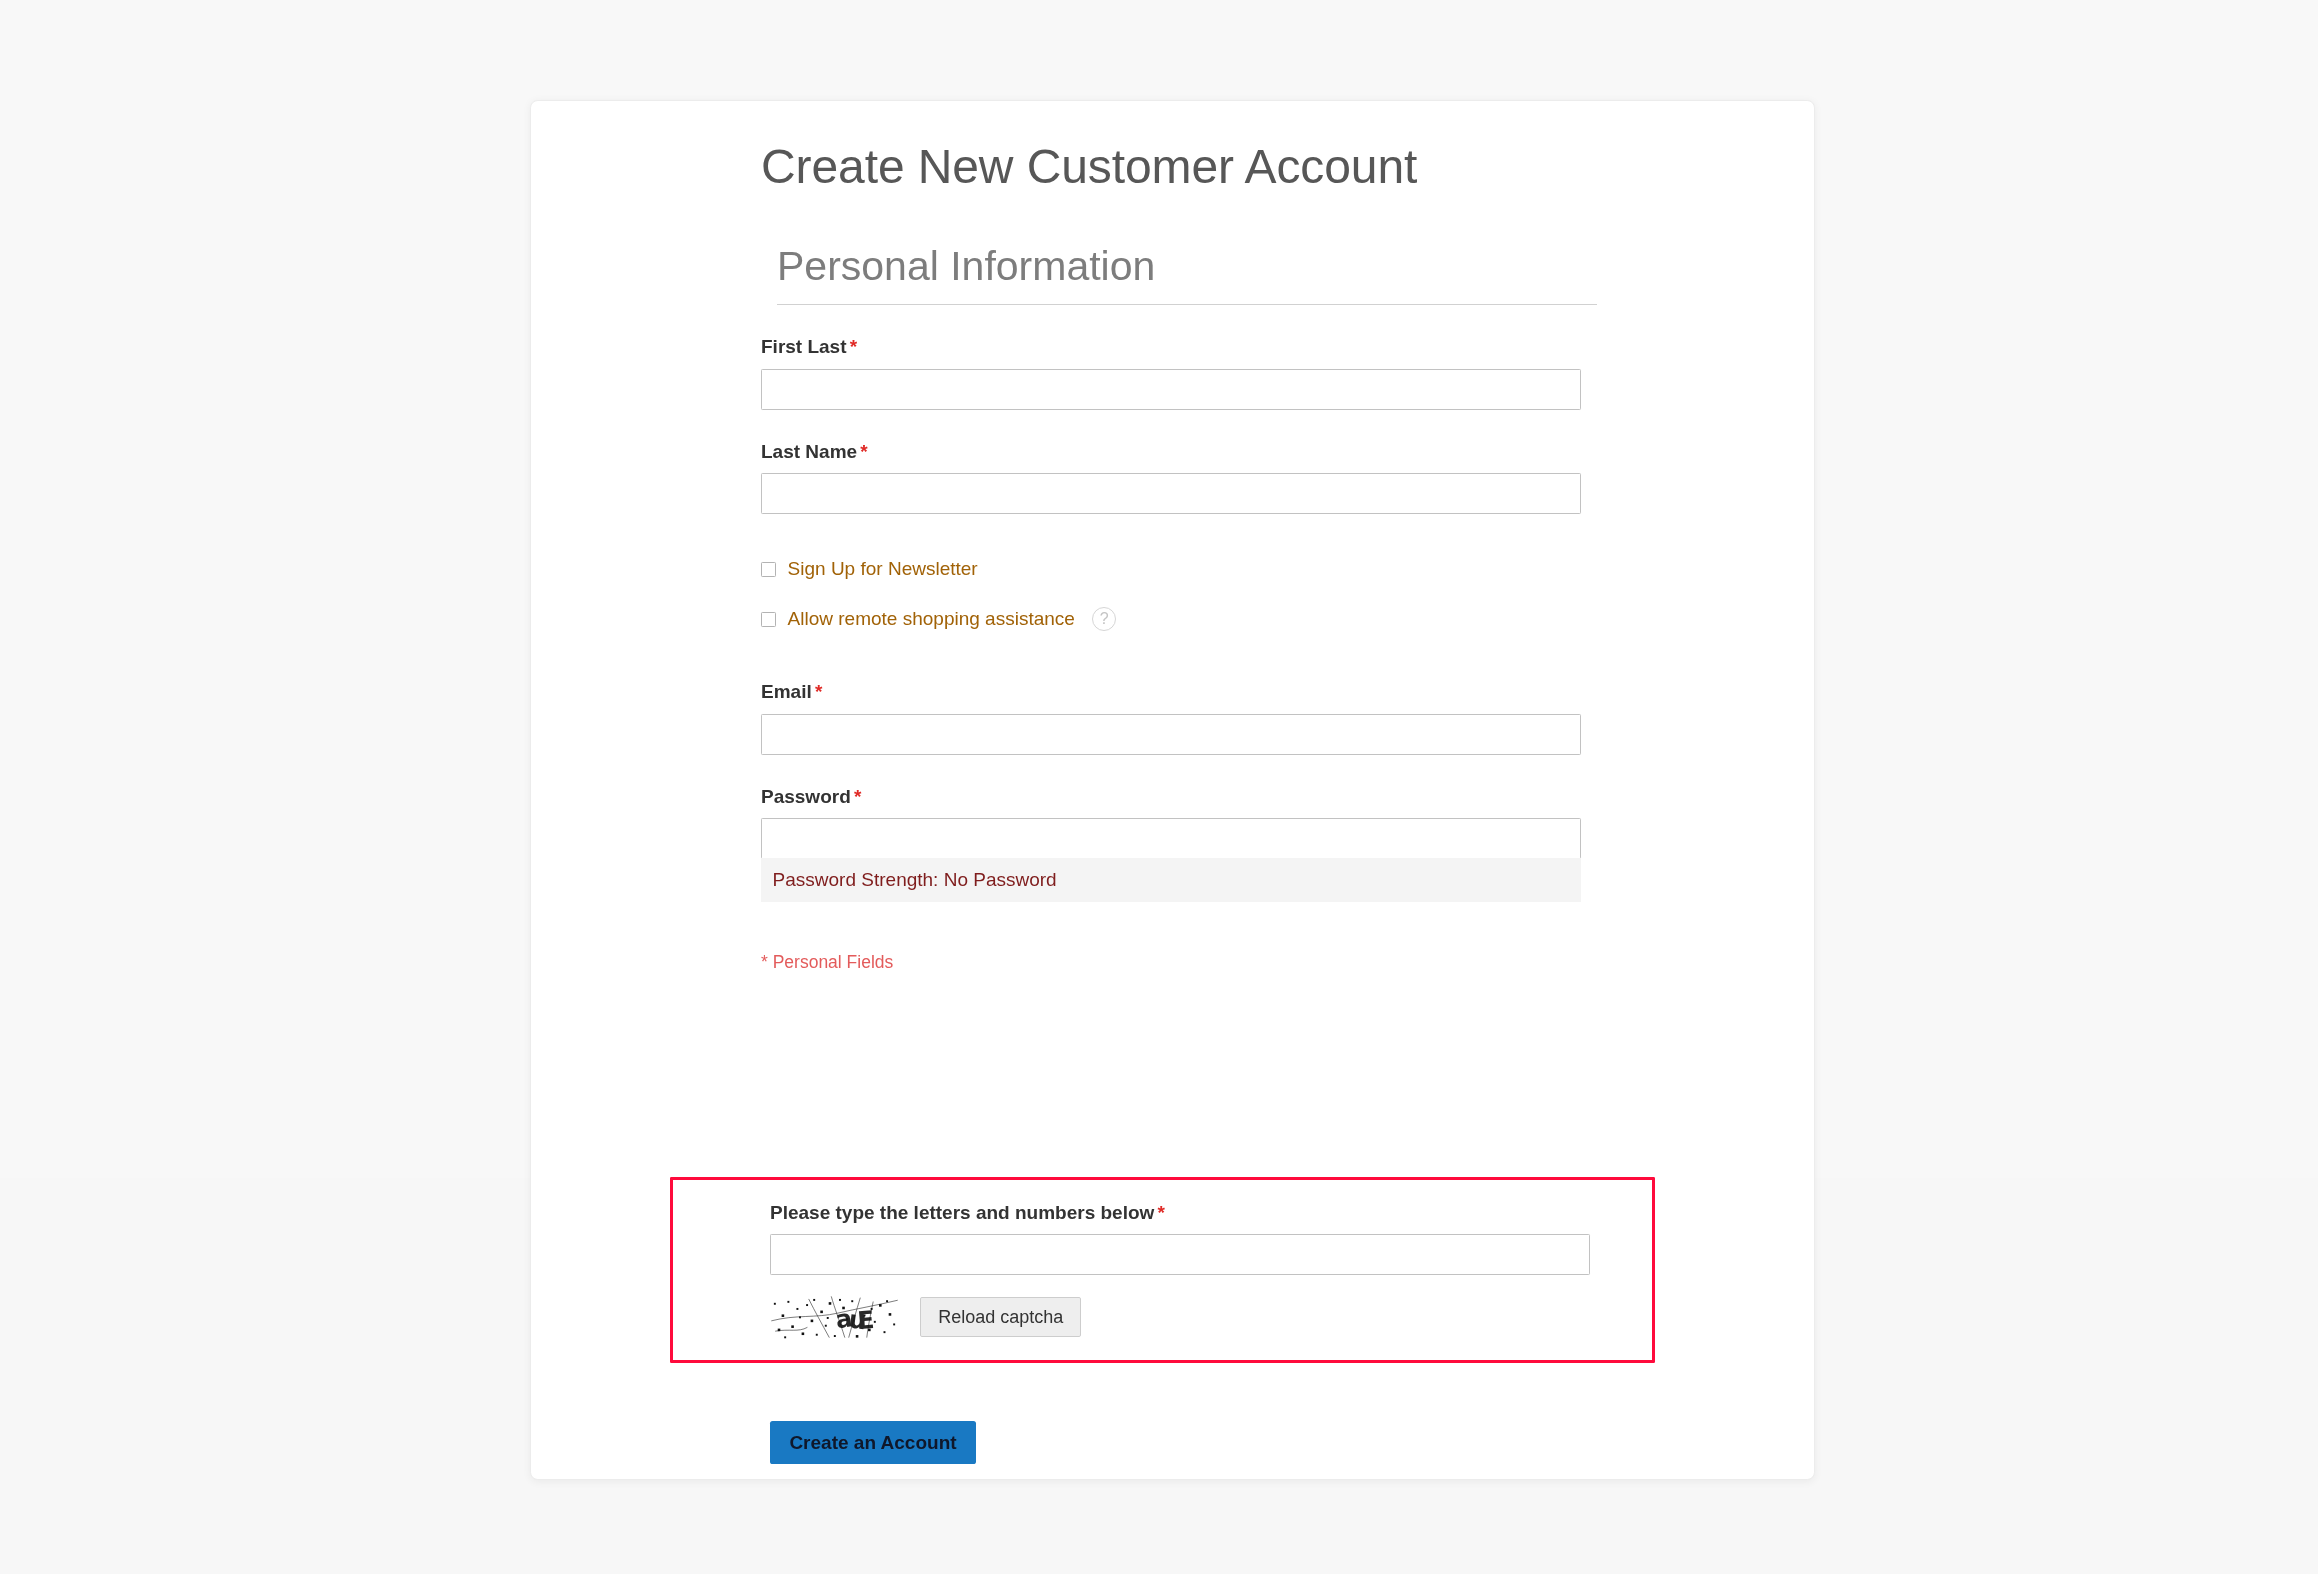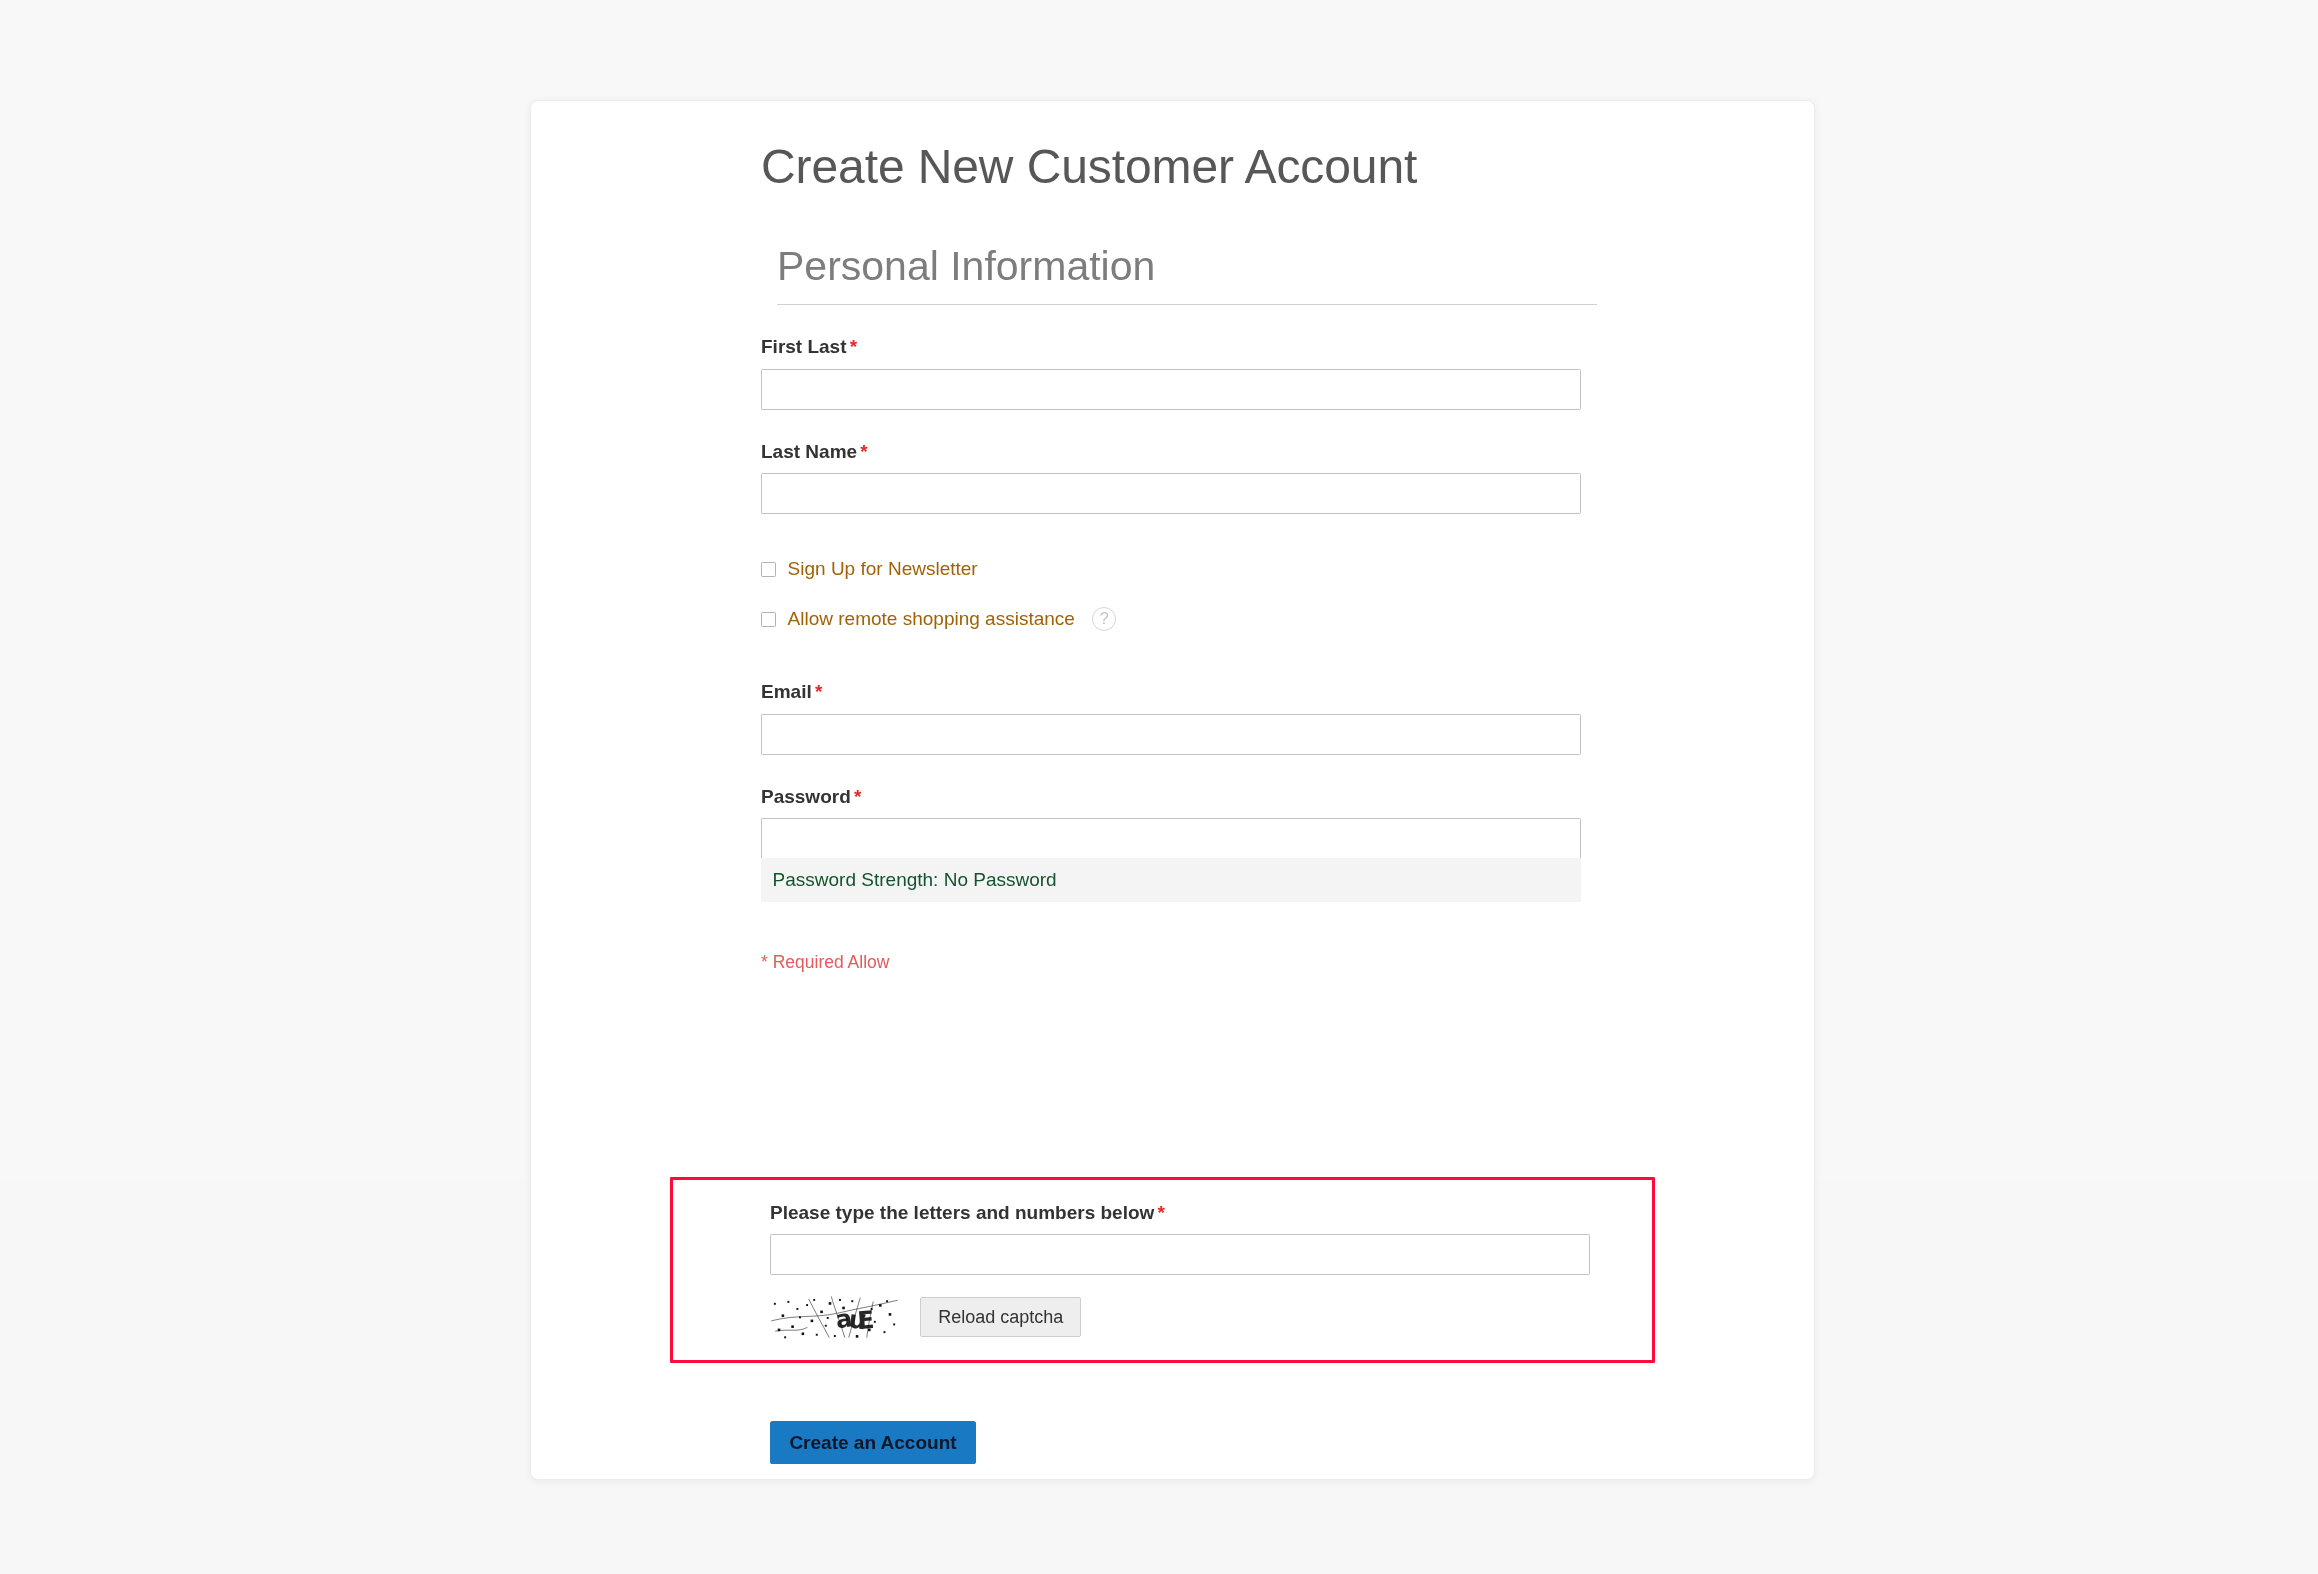--- a/index.html
+++ b/index.html
@@ -98,21 +98,21 @@
   
   .pw-meter {
     width: 820px;
     background: #f4f4f4;
     border-top: 0;
     padding: 10.4px 11.6px;
     margin-top: -1.3px;
   }
   .pw-meter-text {
     font-size: 19px;
-    color: #14532d;
+    color: #7f1d1d;
     line-height: 1.2;
   }
 
   
   .choice-row {
     display: flex;
     align-items: center;
     margin-top: 26px;
   }
   .choice-row.first { margin-top: 44px; }
@@ -275,21 +275,21 @@
 
         <div class="field">
           <span class="label"><span>Password</span><span class="req">*</span></span>
           <input class="input" type="password" value="" style="">
           <div class="pw-meter">
             <span class="pw-meter-text">Password Strength: No Password</span>
           </div>
         </div>
 
 
-        <div class="required-note">* Required Allow</div>
+        <div class="required-note">* Personal Fields</div>
       </div>
 
     </div>
 
   </div>
 
   <div class="captcha-box"></div>
 
   <div class="captcha-inner">
     <span class="label"><span>Please type the letters and numbers below</span><span class="req">*</span></span>

